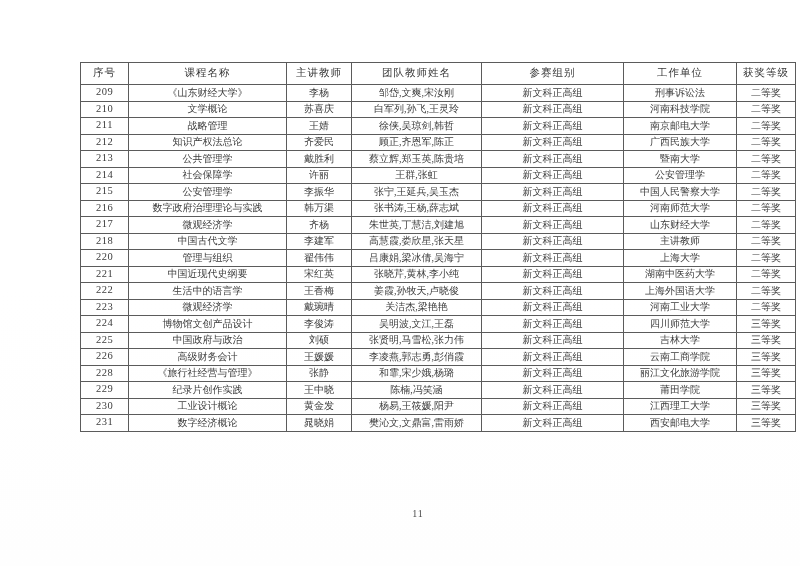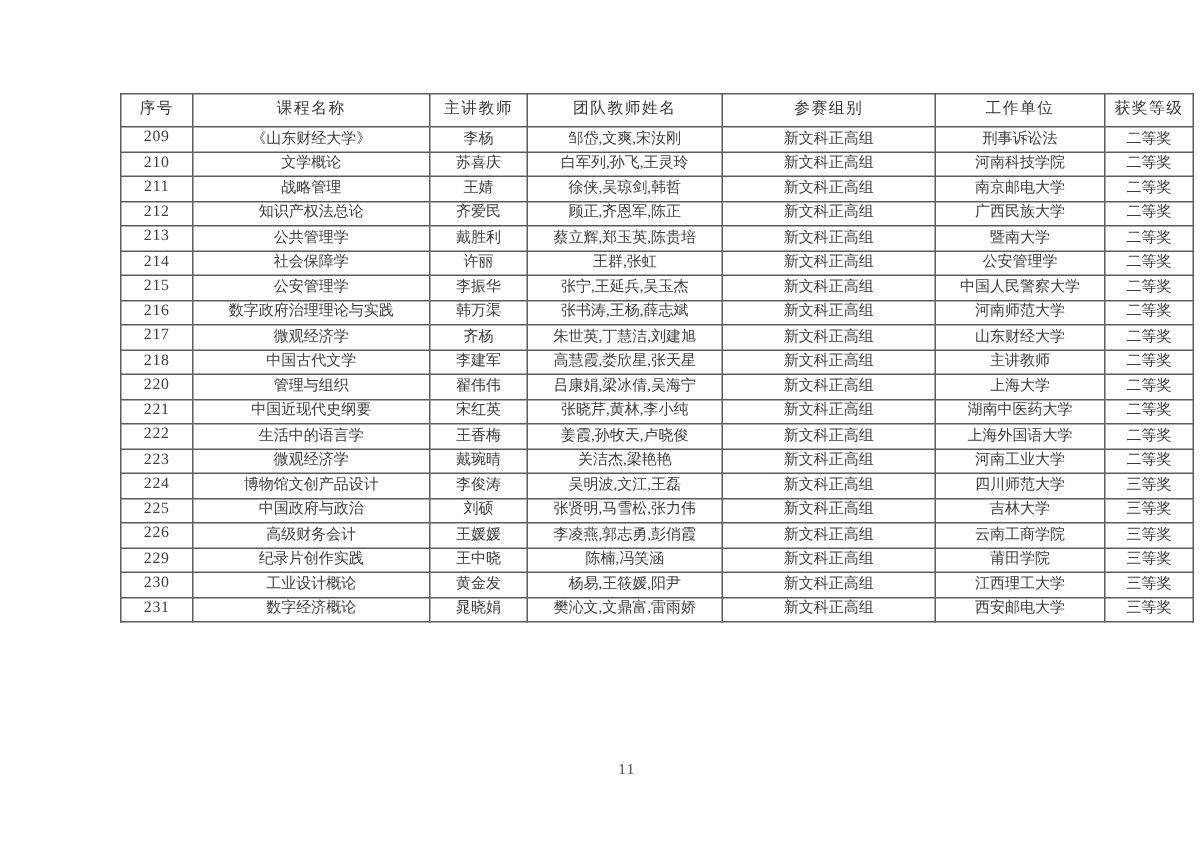--- a/index.html
+++ b/index.html
@@ -225,20 +225,29 @@
         <tr>
     <td class="cell-index">226</td>
     <td class="cell-course">高级财务会计</td>
     <td>王媛媛</td>
     <td>李凌燕,郭志勇,彭俏霞</td>
     <td>新文科正高组</td>
     <td>云南工商学院</td>
     <td>三等奖</td>
   </tr>
         <tr>
+    <td class="cell-index">228</td>
+    <td class="cell-course">《旅行社经营与管理》</td>
+    <td>张静</td>
+    <td>和霏,宋少娥,杨璐</td>
+    <td>新文科正高组</td>
+    <td>丽江文化旅游学院</td>
+    <td>三等奖</td>
+  </tr>
+        <tr>
     <td class="cell-index">229</td>
     <td class="cell-course">纪录片创作实践</td>
     <td>王中晓</td>
     <td>陈楠,冯笑涵</td>
     <td>新文科正高组</td>
     <td>莆田学院</td>
     <td>三等奖</td>
   </tr>
         <tr>
     <td class="cell-index">230</td>

